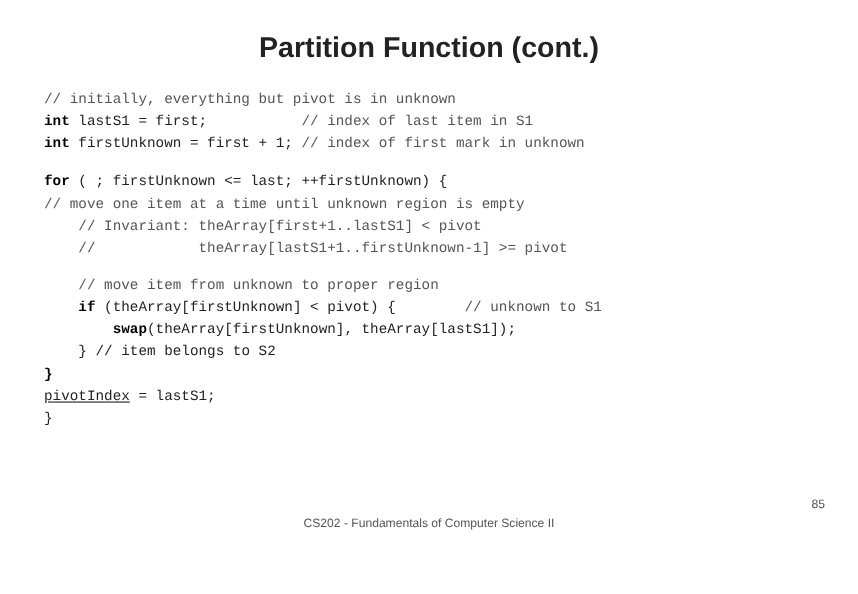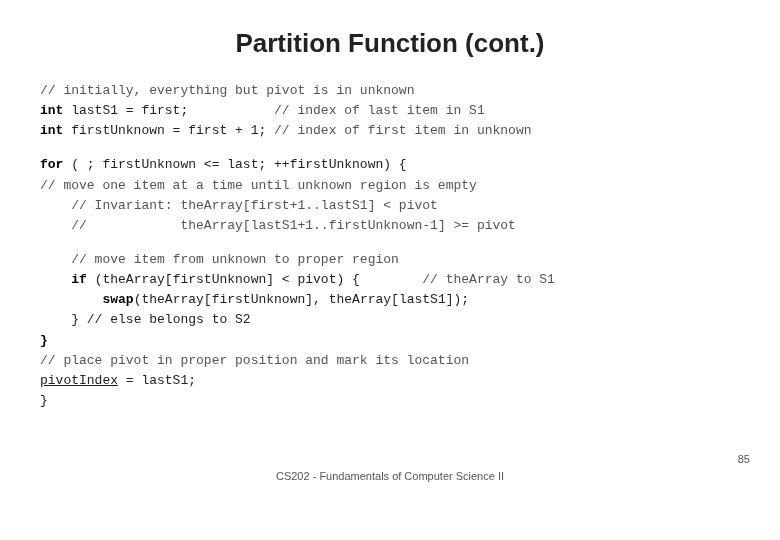--- a/index.html
+++ b/index.html
@@ -92,21 +92,21 @@
 
     <div>
       <span class="comment">// initially, everything but pivot is in unknown</span>
     </div>
 
     <div>
       <span><span class="keyword">int</span> lastS1 = first;&nbsp;&nbsp;&nbsp;&nbsp;&nbsp;&nbsp;&nbsp;&nbsp;&nbsp;&nbsp;&nbsp;</span><span class="comment">// index of last item in S1</span>
     </div>
 
     <div>
-      <span><span class="keyword">int</span> firstUnknown = first + 1; </span><span class="comment">// index of first item in unknown</span>
+      <span><span class="keyword">int</span> firstUnknown = first + 1; </span><span class="comment">// index of first mark in unknown</span>
     </div>
 
     <div class="spacer-md"></div>
 
     <div>
       <span class="keyword">for</span><span> (  ; firstUnknown &lt;= last; ++firstUnknown) {</span>
     </div>
 
     <div>
       <span class="comment">// move one item at a time until unknown region is empty</span>
@@ -120,39 +120,36 @@
       <span>&nbsp;&nbsp;&nbsp;&nbsp;</span><span class="comment">//&nbsp;&nbsp;&nbsp;&nbsp;&nbsp;&nbsp;&nbsp;&nbsp;&nbsp;&nbsp;&nbsp;&nbsp;theArray[lastS1+1..firstUnknown-1] &gt;= pivot</span>
     </div>
 
     <div class="spacer-md"></div>
 
     <div>
       <span>&nbsp;&nbsp;&nbsp;&nbsp;</span><span class="comment">// move item from unknown to proper region</span>
     </div>
 
     <div>
-      <span>&nbsp;&nbsp;&nbsp;&nbsp;</span><span class="keyword">if</span><span> (theArray[firstUnknown] &lt; pivot) {&nbsp;&nbsp;&nbsp;&nbsp;&nbsp;&nbsp;&nbsp;&nbsp;</span><span class="comment">// theArray to S1</span>
+      <span>&nbsp;&nbsp;&nbsp;&nbsp;</span><span class="keyword">if</span><span> (theArray[firstUnknown] &lt; pivot) {&nbsp;&nbsp;&nbsp;&nbsp;&nbsp;&nbsp;&nbsp;&nbsp;</span><span class="comment">// unknown to S1</span>
     </div>
 
 
     <div>
       <span>&nbsp;&nbsp;&nbsp;&nbsp;&nbsp;&nbsp;&nbsp;&nbsp;</span><span class="keyword">swap</span><span>(theArray[firstUnknown], theArray[lastS1]);</span>
     </div>
 
     <div>
-      <span>&nbsp;&nbsp;&nbsp;&nbsp;</span><span>} // else belongs to S2</span>
+      <span>&nbsp;&nbsp;&nbsp;&nbsp;</span><span>} // item belongs to S2</span>
     </div>
 
     <div>
       <span class="keyword">}</span>
     </div>
 
-    <div>
-      <span class="comment">// place pivot in proper position and mark its location</span>
-    </div>
 
 
     <div>
       <span class="underline">pivotIndex</span><span> = lastS1;</span>
     </div>
 
     <div>
       <span>}</span>
     </div>
 

